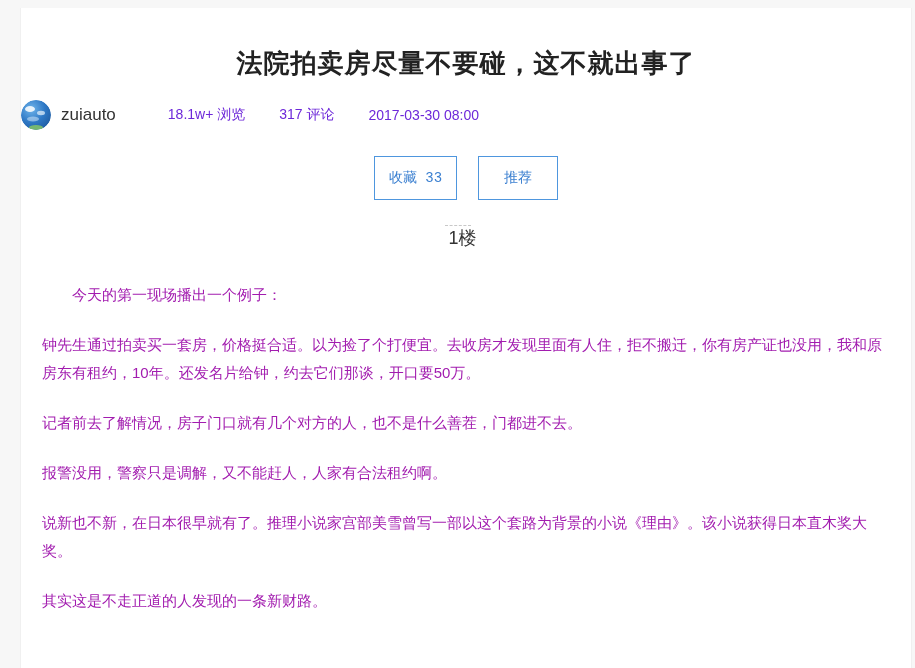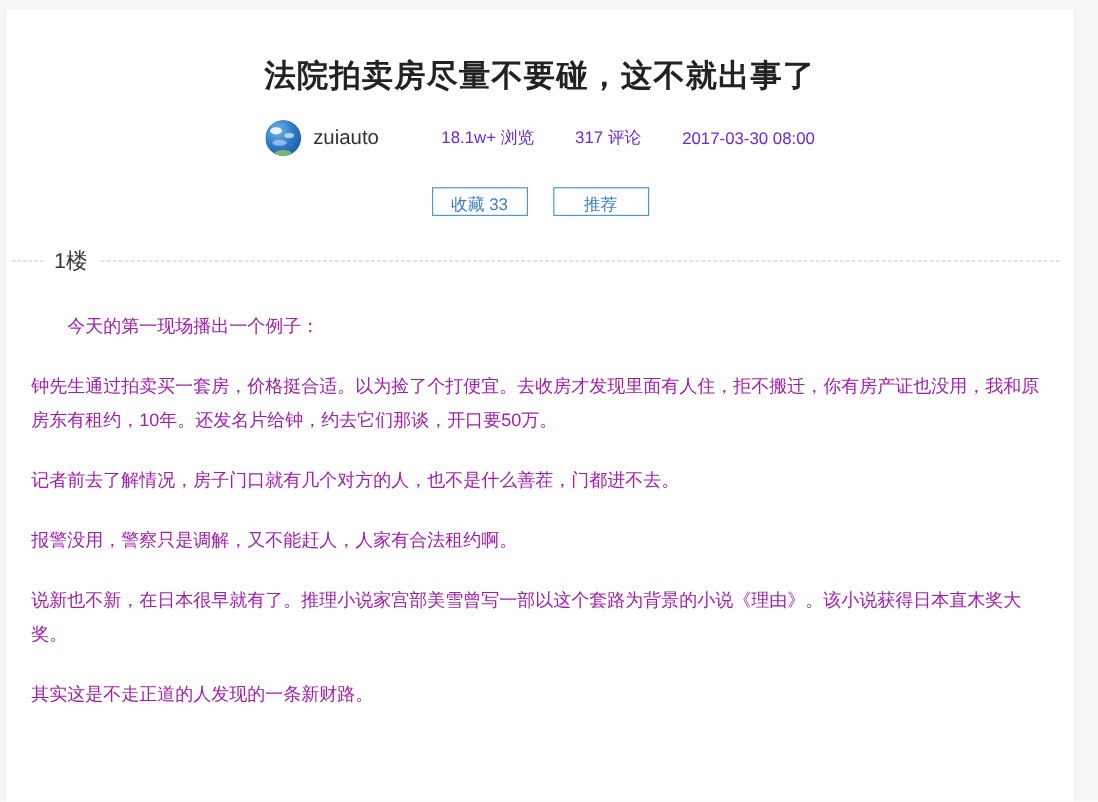--- a/index.html
+++ b/index.html
@@ -4,40 +4,39 @@
 <style>
   * { box-sizing: border-box; margin: 0; padding: 0; }
   html, body { width: 915px; height: 668px; overflow: hidden; }
   body {
     background: #f7f7f7;
     font-family: "Liberation Sans", "DejaVu Sans", sans-serif;
     color: #333;
   }
   .card {
     position: absolute;
-    left: 4px; top: 8px;
+    left: 20px; top: 8px;
     width: 892px; height: 660px;
     background: #ffffff;
     border-left: 1px solid #f0f0f0;
     border-right: 1px solid #f0f0f0;
     overflow: hidden;
   }
   .post-title {
     margin-top: 38px;
     text-align: center;
     font-size: 26px;
     font-weight: bold;
     color: #222;
     letter-spacing: 1px;
   }
   .author-row {
     margin-top: 19px;
     display: flex;
     align-items: center;
-    justify-content: center;
     gap: 10px;
   }
   .avatar {
     width: 30px; height: 30px;
     border-radius: 50%;
     overflow: hidden;
     flex: 0 0 auto;
   }
   .author-name {
     font-size: 17px;
@@ -50,36 +49,37 @@
     margin-left: 24px;
   }
   .actions-row {
     margin-top: 26px;
     display: flex;
     justify-content: center;
     gap: 21px;
   }
   .action-btn {
     min-width: 80px;
-    height: 24px;
+    height: 44px;
     padding: 0 14px;
     background: #fff;
     border: 1px solid #4e96de;
     color: #3a7fd0;
     font-size: 14px;
-    font-family: Liberation Sans, sans-serif;
+    font-family: Liberation Mono, monospace;
     cursor: pointer;
     line-height: 26px;
     text-align: center;
   }
   .floor-row {
     margin-top: 25px;
     padding: 0 12px 0 5px;
     display: flex;
     align-items: center;
+    flex-direction: column;
   }
   .dash {
     border-top: 1px dashed #c8c8c8;
     height: 0;
   }
   .dash-short { width: 26px; margin-right: 9px; }
   .dash-long { flex: 1; margin-left: 11px; }
   .floor-label {
     font-size: 18px;
     color: #333;

